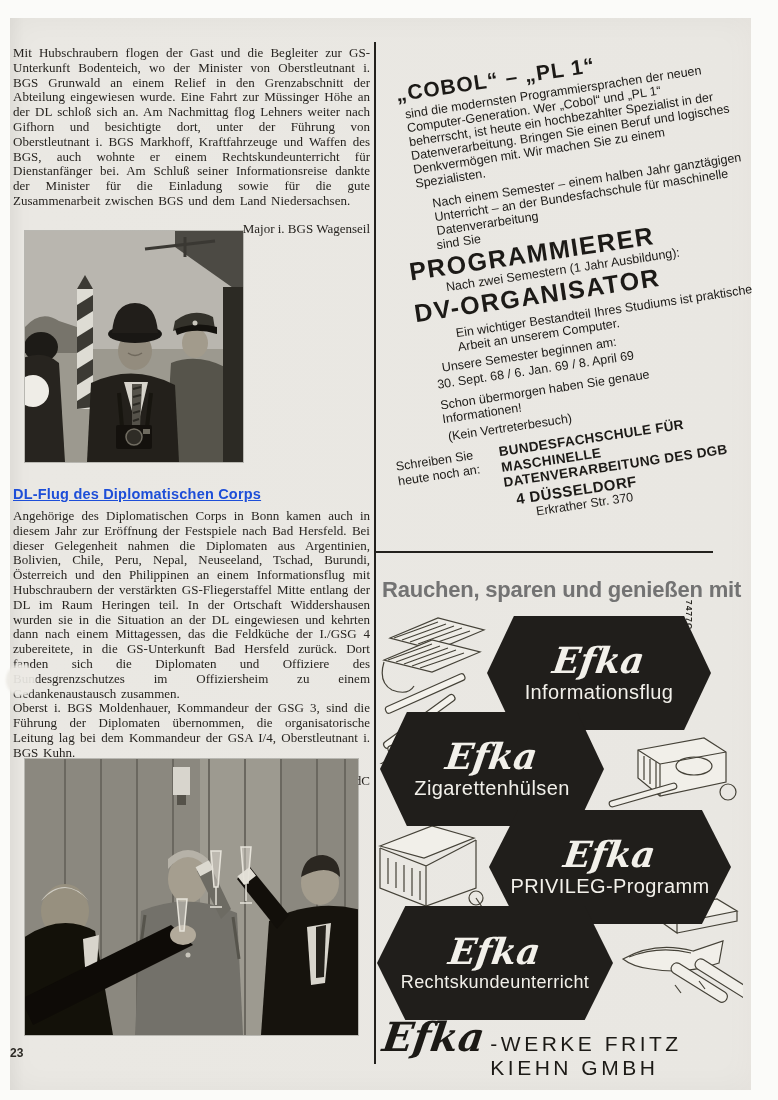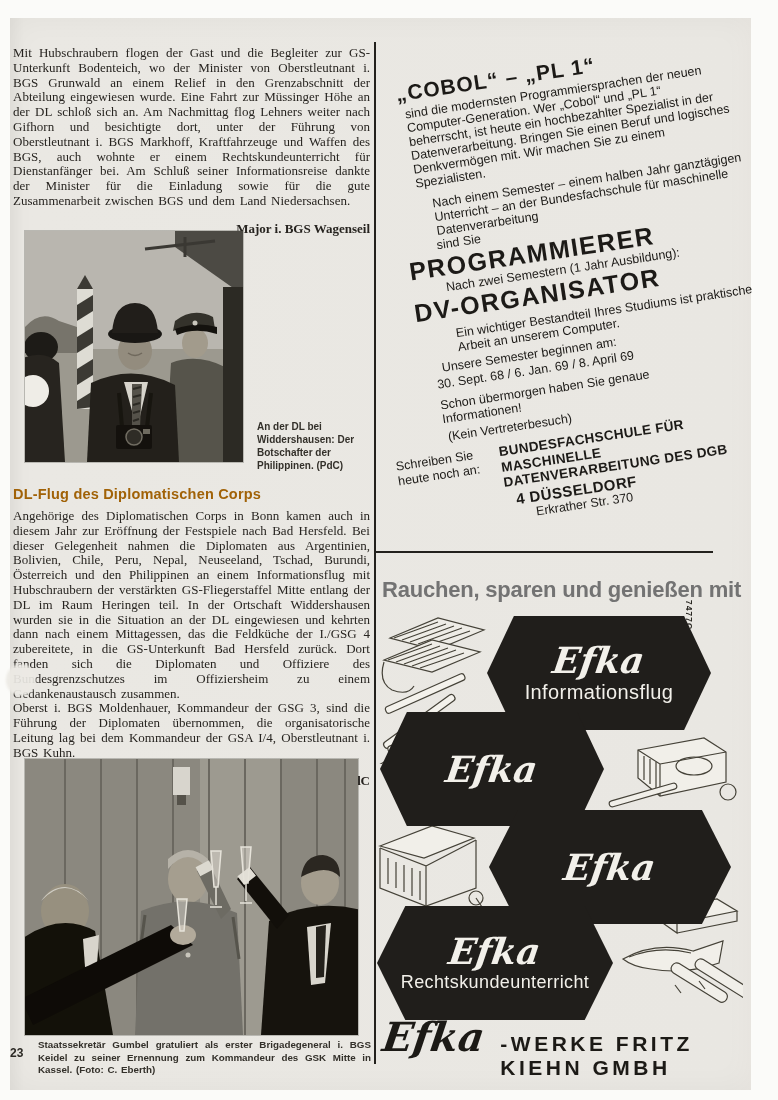--- a/index.html
+++ b/index.html
@@ -6,23 +6,23 @@
   body{width:778px;height:1100px;background:#fbfbf9;font-family:"Liberation Sans",sans-serif;}
   .canvas{position:relative;width:756px;height:1100px;overflow:hidden;}
   .page{position:absolute;left:10px;top:18px;width:741px;height:1072px;
         background:linear-gradient(90deg,#e3e1dc 0,#eae8e3 14px,#e9e7e2 720px,#ece9e4 741px);
         box-shadow:inset 0 0 30px rgba(0,0,0,0.04);}
   .serif{font-family:"Liberation Serif","DejaVu Serif",serif;color:#272420;}
   .abs{position:absolute;}
   
   .article{width:357px;}
   .article p{margin:0;font-size:13px;line-height:14.8px;text-align:justify;word-spacing:1.5px;}
-  .byline{margin-top:12px;font-size:13px;line-height:15px;text-align:right;font-weight:bold;}
+  .byline{margin-top:12px;font-size:13px;line-height:15px;text-align:right;}
   .art-heading{margin:0 0 7px 0;font-family:"Liberation Sans",sans-serif;font-weight:700;
-               font-size:14.5px;color:#a16207;letter-spacing:.2px;}
+               font-size:14.5px;color:#1d4ed8;letter-spacing:.2px;text-decoration:underline;}
   .photo{position:absolute;outline:1px solid rgba(40,38,32,0.25);}
   .photo svg{display:block;}
   .side-caption{position:absolute;font-size:10px;line-height:13px;font-weight:700;color:#33302a;}
   .bot-caption{position:absolute;font-size:9.8px;line-height:12.5px;font-weight:700;color:#33302a;
                text-align:justify;word-spacing:1px;}
   .pageno{position:absolute;font-size:12px;font-weight:700;color:#2c2a25;}
   .smudge{position:absolute;border-radius:50%;background:rgba(235,233,228,0.92);filter:blur(1.2px);z-index:5;}
   
   .vrule{position:absolute;left:374px;top:42px;width:2px;height:1022px;background:#23211d;}
   .hrule{position:absolute;left:375px;top:551px;width:338px;height:2px;background:#23211d;}
@@ -61,21 +61,21 @@
   .badge .blabel{font-size:20px;font-weight:400;letter-spacing:.4px;margin-top:3px;}
   .b1{left:487px;top:616px;width:224px;height:114px;}
   .b2{left:380px;top:712px;width:224px;height:114px;}
   .b3{left:489px;top:810px;width:242px;height:114px;}
   .b4{left:377px;top:906px;width:236px;height:114px;}
   .b4 .blabel{font-size:18px;}
   .illo{position:absolute;z-index:1;}
   .efka-footer{position:absolute;left:383px;top:1015px;display:flex;align-items:baseline;color:#1c1a16;}
   .efka-footer .fbrand{font-family:"DejaVu Serif","Liberation Serif",serif;font-style:italic;
                        font-weight:700;font-size:40px;line-height:44px;transform:skewX(-8deg);}
-  .efka-footer .ftext{font-size:21px;font-weight:700;letter-spacing:3.5px;margin-left:16px;}
+  .efka-footer .ftext{font-size:21px;font-weight:400;letter-spacing:3.5px;margin-left:6px;}
 </style>
 </head>
 <body>
 
 <div class="canvas">
   <div class="page"></div>
 
   <div class="abs article serif" style="left:13px;top:46px;">
     <p>Mit Hubschraubern flogen der Gast und die Begleiter zur GS-Unterkunft Bodenteich, wo der Minister von Oberstleutnant i. BGS Grunwald an einem Relief in den Grenzabschnitt der Abteilung eingewiesen wurde. Eine Fahrt zur Müssinger Höhe an der DL schloß sich an. Am Nachmittag flog Lehners weiter nach Gifhorn und besichtigte dort, unter der Führung von Oberstleutnant i. BGS Markhoff, Kraftfahrzeuge und Waffen des BGS, auch wohnte er einem Rechtskundeunterricht für Dienstanfänger bei. Am Schluß seiner Informationsreise dankte der Minister für die Einladung sowie für die gute Zusammenarbeit zwischen BGS und dem Land Niedersachsen.</p>
     <div class="byline serif">Major i. BGS Wagenseil</div>
@@ -118,21 +118,20 @@
       <rect x="91" y="194" width="36" height="24" rx="2" fill="#14110d"></rect>
       <circle cx="109" cy="206" r="8" fill="#2f2c26" stroke="#716d62" stroke-width="1.5"></circle>
       <rect x="118" y="198" width="7" height="5" fill="#6e6a5f"></rect>
 
       <rect x="198" y="56" width="20" height="175" fill="#2c2a24"></rect>
 
       <circle cx="8" cy="160" r="16" fill="#efede7"></circle>
     </svg>
   </div>
 
-  <div class="side-caption" style="left:257px;top:420px;width:118px;">An der DL bei Widdershausen: Der Botschafter der Philippinen. (PdC)</div>
 
   <div class="abs article" style="left:13px;top:486px;">
     <h3 class="art-heading">DL-Flug des Diplomatischen Corps</h3>
     <p class="serif">Angehörige des Diplomatischen Corps in Bonn kamen auch in diesem Jahr zur Eröffnung der Festspiele nach Bad Hersfeld. Bei dieser Gelegenheit nahmen die Diplomaten aus Argentinien, Bolivien, Chile, Peru, Nepal, Neuseeland, Tschad, Burundi, Österreich und den Philippinen an einem Informationsflug mit Hubschraubern der verstärkten GS-Fliegerstaffel Mitte entlang der DL im Raum Heringen teil. In der Ortschaft Widdershausen wurden sie in die Situation an der DL eingewiesen und kehrten dann nach einem Mittagessen, das die Feldküche der I./GSG 4 zubereitete, in die GS-Unterkunft Bad Hersfeld zurück. Dort fanden sich die Diplomaten und Offiziere des Bundesgrenzschutzes im Offiziersheim zu einem Gedankenaustausch zusammen.</p>
     <p class="serif">Oberst i. BGS Moldenhauer, Kommandeur der GSG 3, sind die Führung der Diplomaten übernommen, die organisatorische Leitung lag bei dem Kommandeur der GSA I/4, Oberstleutnant i. BGS Kuhn.</p>
     <div class="byline serif">PdC</div>
   </div>
 
   <div class="smudge" style="left:6px;top:664px;width:30px;height:32px;"></div>
 
@@ -173,21 +172,20 @@
         <path d="M186 92 L196 92 L193 128 L189 128 Z"></path>
         <path d="M191 128 L191 146 M185 148 L197 148"></path>
         <path d="M216 88 L226 88 L223 124 L219 124 Z"></path>
         <path d="M221 124 L221 142 M215 144 L227 144"></path>
         <path d="M152 140 L162 140 L159 172 L155 172 Z"></path>
       </g>
     </svg>
   </div>
 
   <div class="pageno" style="left:10px;top:1046px;">23</div>
-  <div class="bot-caption" style="left:38px;top:1039px;width:333px;">Staatssekretär Gumbel gratuliert als erster Brigadegeneral i. BGS Keidel zu seiner Ernennung zum Kommandeur des GSK Mitte in Kassel. (Foto: C. Eberth)</div>
 
   <div class="vrule"></div>
   <div class="hrule"></div>
 
   <div class="cobol">
     <p class="head">„COBOL“ – „PL 1“</p>
     <p class="intro">sind die modernsten Programmiersprachen der neuen Computer-Generation. Wer „Cobol“ und „PL 1“ beherrscht, ist heute ein hochbezahlter Spezialist in der Datenverarbeitung. Bringen Sie einen Beruf und logisches Denkvermögen mit. Wir machen Sie zu einem Spezialisten.</p>
     <p class="sem1">Nach einem Semester – einem halben Jahr ganztägigen Unterricht – an der Bundesfachschule für maschinelle Datenverarbeitung</p>
     <p class="sindsie">sind Sie</p>
     <p class="big">PROGRAMMIERER</p>
@@ -273,23 +271,25 @@
       </g>
     </svg>
   </div>
 
   <div class="badge b1">
     <span class="brand">Efka</span>
     <span class="blabel">Informationsflug</span>
   </div>
   <div class="badge b2">
     <span class="brand">Efka</span>
+    <span class="blabel">Zigarettenhülsen</span>
   </div>
   <div class="badge b3">
     <span class="brand">Efka</span>
+    <span class="blabel">PRIVILEG-Programm</span>
   </div>
   <div class="badge b4">
     <span class="brand">Efka</span>
     <span class="blabel">Rechtskundeunterricht</span>
   </div>
 
   <div class="efka-footer">
     <span class="fbrand">Efka</span>
     <span class="ftext">-WERKE FRITZ KIEHN GMBH</span>
   </div>

